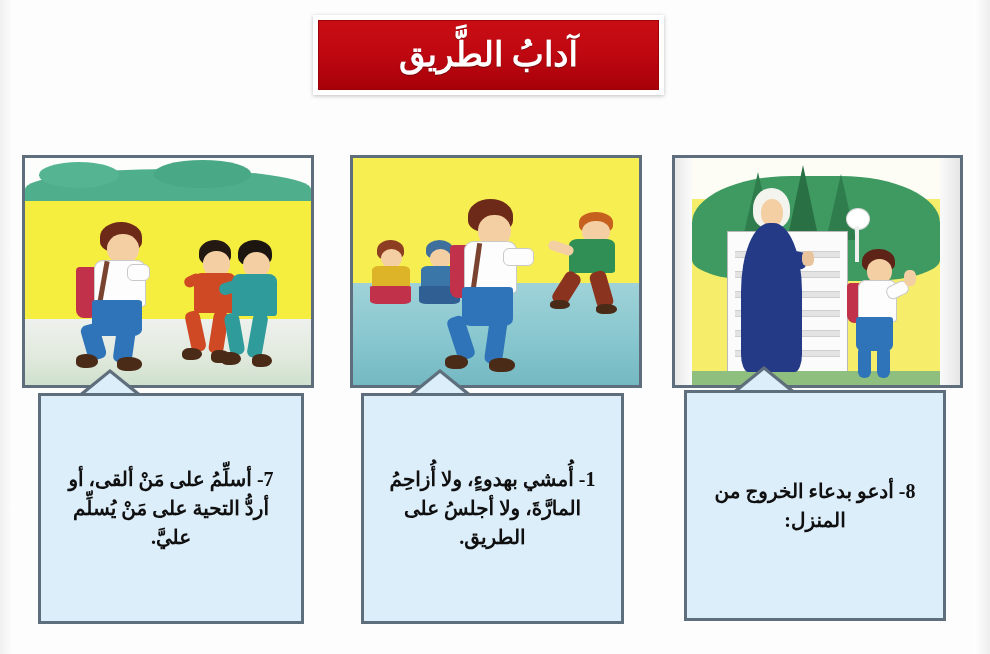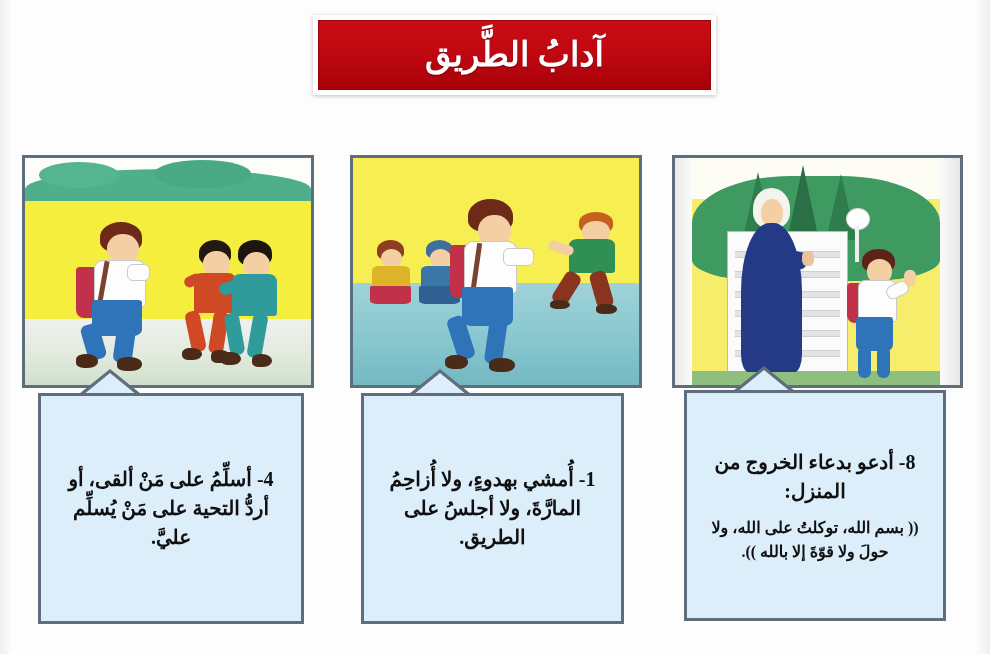--- a/index.html
+++ b/index.html
@@ -34,21 +34,21 @@
     right: 0; top: 0;
     width: 16px; height: 654px;
     background: linear-gradient(to left, #eeeeee, #ffffff);
   }
 
   
   .title-wrap {
     position: absolute;
     left: 313px;
     top: 15px;
-    width: 403px;
+    width: 351px;
     height: 80px;
     background: #ffffff;
     padding: 5px;
     box-sizing: border-box;
     box-shadow: 0 1px 4px rgba(0,0,0,0.25);
   }
   .title-banner {
     width: 100%;
     height: 100%;
     background: linear-gradient(180deg, #c90d14 0%, #c00811 45%, #a80109 100%);
@@ -335,30 +335,29 @@
       </div>
     </div>
   </div>
 
   <div class="pointer col-left"></div>
   <div class="pointer col-mid"></div>
   <div class="pointer col-right"></div>
 
   <div class="callout col-left">
     <div class="callout-text">
-      <span class="line-main">4- أسلِّمُ على مَنْ ألقى، أو أردُّ التحية على مَنْ يُسلِّم عليَّ.</span>
+      <span class="line-main">7- أسلِّمُ على مَنْ ألقى، أو أردُّ التحية على مَنْ يُسلِّم عليَّ.</span>
     </div>
   </div>
 
   <div class="callout col-mid">
     <div class="callout-text">
       <span class="line-main">1- أُمشي بهدوءٍ، ولا أُزاحِمُ المارَّةَ، ولا أجلسُ على الطريق.</span>
     </div>
   </div>
 
   <div class="callout col-right">
     <div class="callout-text">
       <span class="line-main">8- أدعو بدعاء الخروج من المنزل:</span>
-      <span class="line-dua">(( بسم الله، توكلتُ على الله، ولا حولَ ولا قوّةَ إلا بالله )).</span>
     </div>
   </div>
 
 </div>
 
 </body></html>

